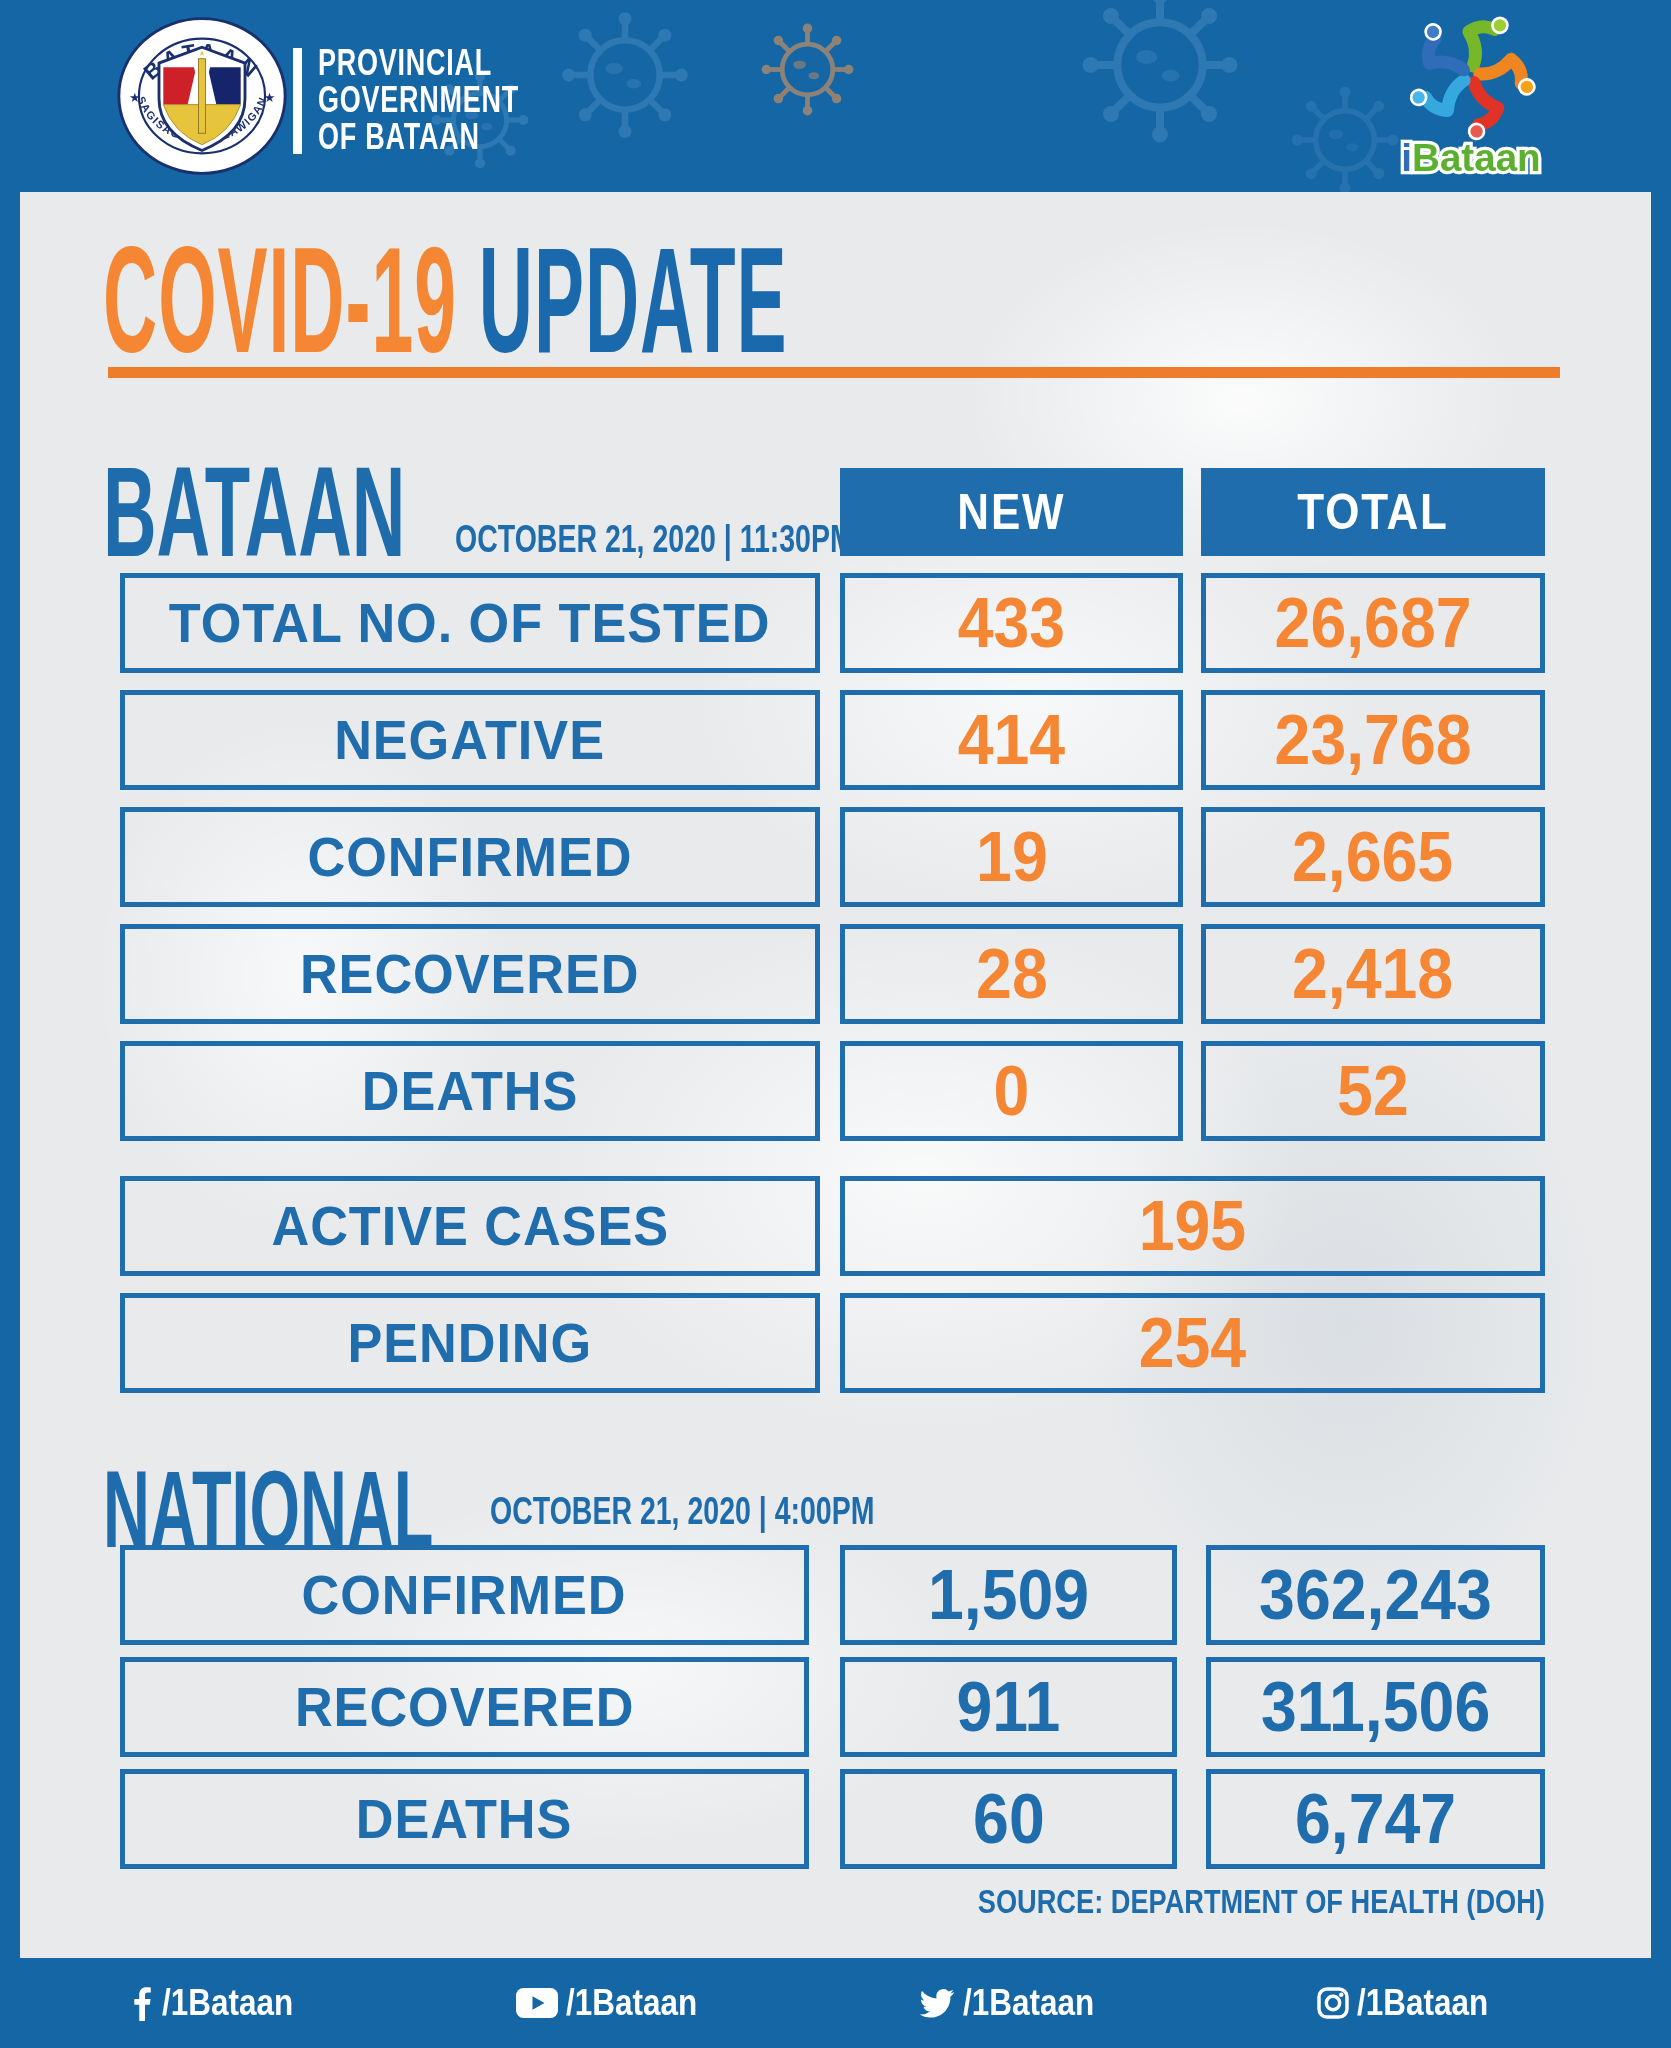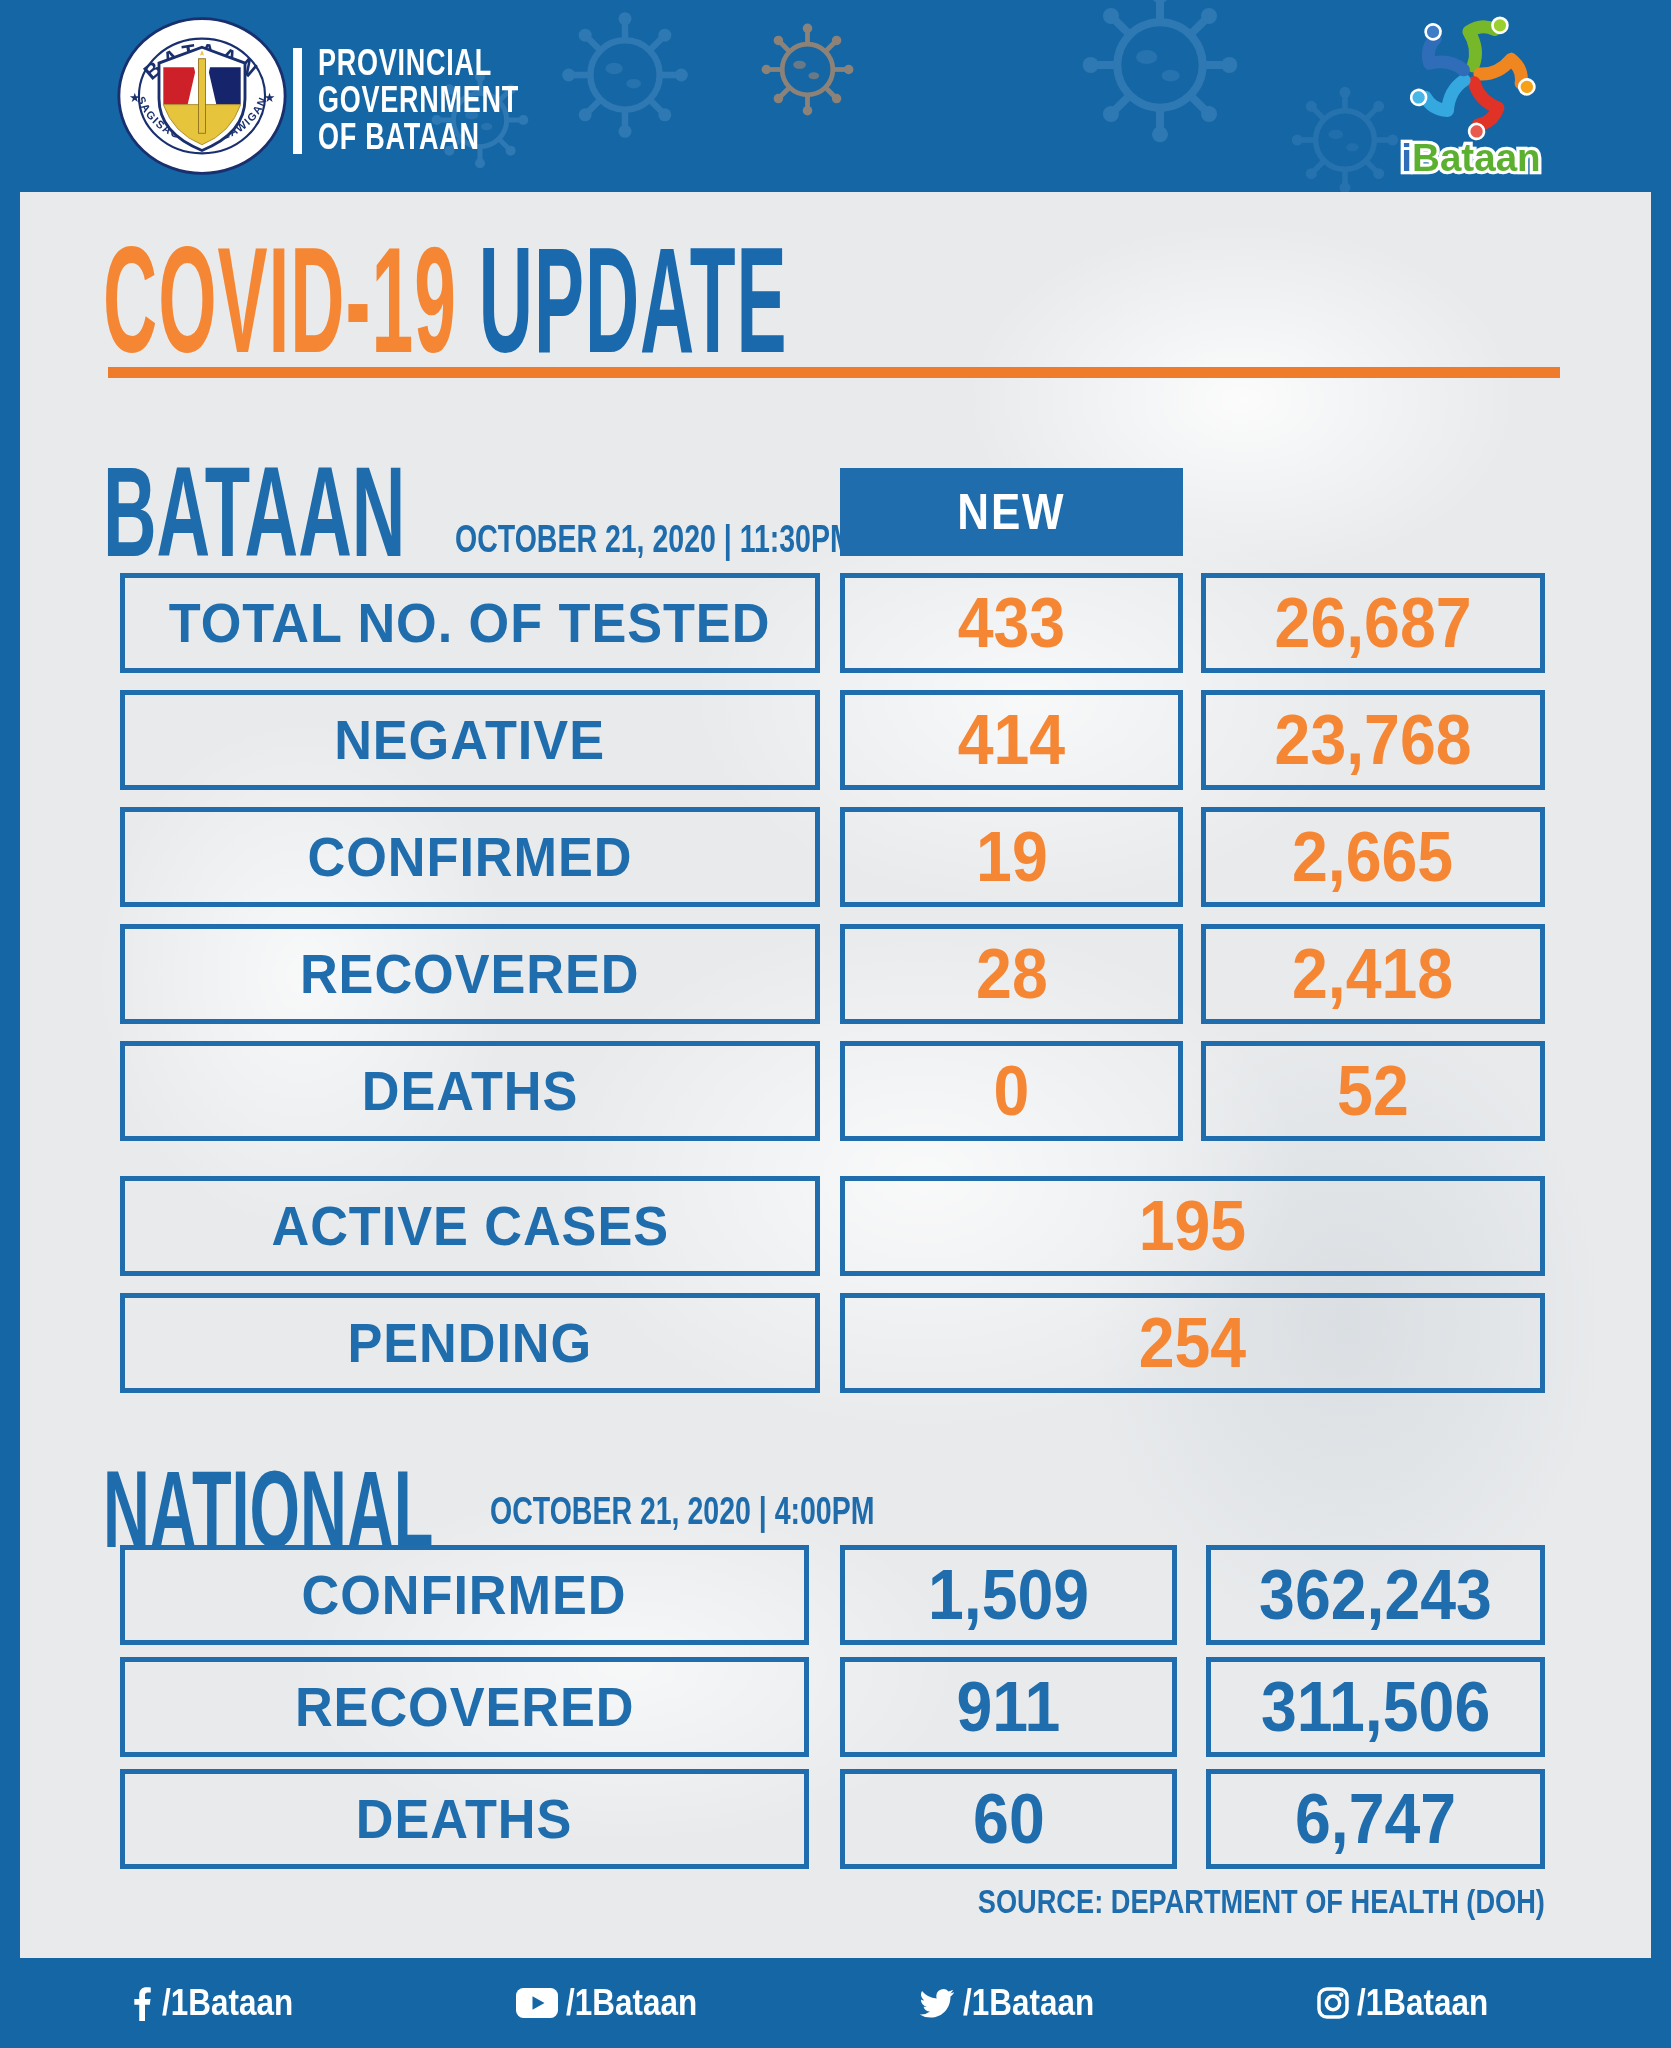--- a/index.html
+++ b/index.html
@@ -254,20 +254,23 @@
   </div>
   <div class="ts ts-bataan">
     <span class="sx">OCTOBER 21, 2020  | 11:30PM</span>
   </div>
 
   <div class="tbl tbl-bataan">
     <div class="hrow">
       <div class="hcell h-new">
           <span class="sx">NEW</span>
         </div>
+      <div class="hcell h-total">
+          <span class="sx">TOTAL</span>
+        </div>
     </div>
 
     <div class="row">
       <div class="cell c-label">
           <span class="sx">TOTAL NO. OF TESTED</span>
         </div>
       <div class="cell c-new val val-orange">
           <span class="sx">433</span>
         </div>
       <div class="cell c-total val val-orange">

